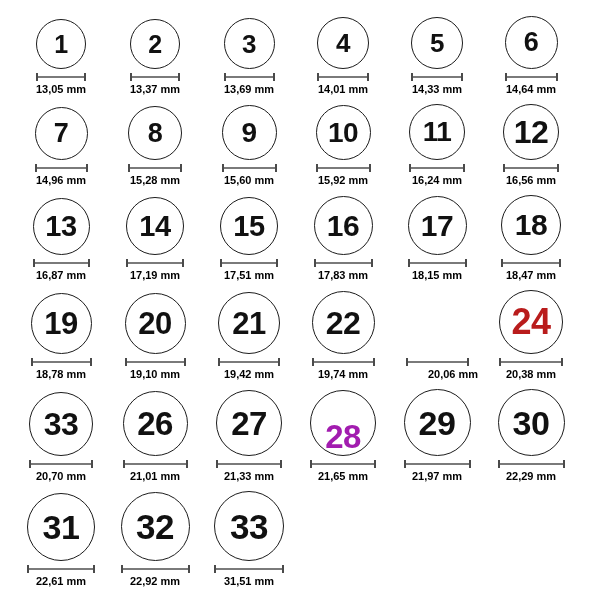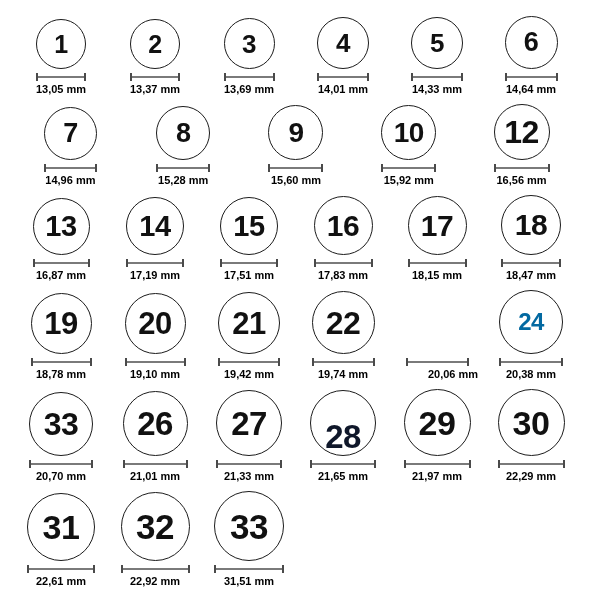--- a/index.html
+++ b/index.html
@@ -155,20 +155,29 @@
         <div class="circle" style="width: 55px; height: 55px; border-color: rgb(28, 28, 28);">
           <span class="num" style="font-size: 28px; color: rgb(17, 17, 17);">10</span>
         </div>
         <div class="measure" style="width: 55px; border-color: rgb(74, 74, 74);">
           <div class="line" style="background: rgb(122, 122, 122);"></div>
         </div>
         <div class="label" style="color: rgb(0, 0, 0);">15,92 mm</div>
       </div>
       <div class="cell">
         <div class="circle" style="width: 56px; height: 56px; border-color: rgb(28, 28, 28);">
+          <span class="num" style="font-size: 28px; color: rgb(17, 17, 17);">11</span>
+        </div>
+        <div class="measure" style="width: 56px; border-color: rgb(74, 74, 74);">
+          <div class="line" style="background: rgb(122, 122, 122);"></div>
+        </div>
+        <div class="label" style="color: rgb(0, 0, 0);">16,24 mm</div>
+      </div>
+      <div class="cell">
+        <div class="circle" style="width: 56px; height: 56px; border-color: rgb(28, 28, 28);">
           <span class="num" style="font-size: 32px; color: rgb(17, 17, 17);">12</span>
         </div>
         <div class="measure" style="width: 56px; border-color: rgb(74, 74, 74);">
           <div class="line" style="background: rgb(122, 122, 122);"></div>
         </div>
         <div class="label" style="color: rgb(0, 0, 0);">16,56 mm</div>
       </div>
     </div>
     <div class="row">
       <div class="cell">
@@ -264,21 +273,21 @@
         <div class="label" style="color: rgb(0, 0, 0);">19,74 mm</div>
       </div>
       <div class="cell">
         <div class="measure" style="width: 63px; border-color: rgb(74, 74, 74);">
           <div class="line" style="background: rgb(122, 122, 122);"></div>
         </div>
         <div class="label" style="color: rgb(0, 0, 0); margin-left: 32px;">20,06 mm</div>
       </div>
       <div class="cell">
         <div class="circle" style="width: 64px; height: 64px; border-color: rgb(28, 28, 28);">
-          <span class="num" style="font-size: 24px; color: #0369a1;">24</span>
+          <span class="num" style="font-size: 36px; color: #b91c1c;">24</span>
         </div>
         <div class="measure" style="width: 64px; border-color: rgb(74, 74, 74);">
           <div class="line" style="background: rgb(122, 122, 122);"></div>
         </div>
         <div class="label" style="color: rgb(0, 0, 0);">20,38 mm</div>
       </div>
     </div>
     <div class="row">
       <div class="cell">
         <div class="circle" style="width: 64px; height: 64px; border-color: rgb(28, 28, 28);">
@@ -302,21 +311,21 @@
         <div class="circle" style="width: 66px; height: 66px; border-color: rgb(28, 28, 28);">
           <span class="num" style="font-size: 33px; color: rgb(17, 17, 17);">27</span>
         </div>
         <div class="measure" style="width: 66px; border-color: rgb(74, 74, 74);">
           <div class="line" style="background: rgb(122, 122, 122);"></div>
         </div>
         <div class="label" style="color: rgb(0, 0, 0);">21,33 mm</div>
       </div>
       <div class="cell">
         <div class="circle" style="width: 66px; height: 66px; border-color: rgb(28, 28, 28);">
-          <span class="num" style="font-size: 33px; color: #0f172a; margin-top: 27px;">28</span>
+          <span class="num" style="font-size: 33px; color: #a21caf; margin-top: 27px;">28</span>
         </div>
         <div class="measure" style="width: 66px; border-color: rgb(74, 74, 74);">
           <div class="line" style="background: rgb(122, 122, 122);"></div>
         </div>
         <div class="label" style="color: rgb(0, 0, 0);">21,65 mm</div>
       </div>
       <div class="cell">
         <div class="circle" style="width: 67px; height: 67px; border-color: rgb(28, 28, 28);">
           <span class="num" style="font-size: 34px; color: rgb(17, 17, 17);">29</span>
         </div>

